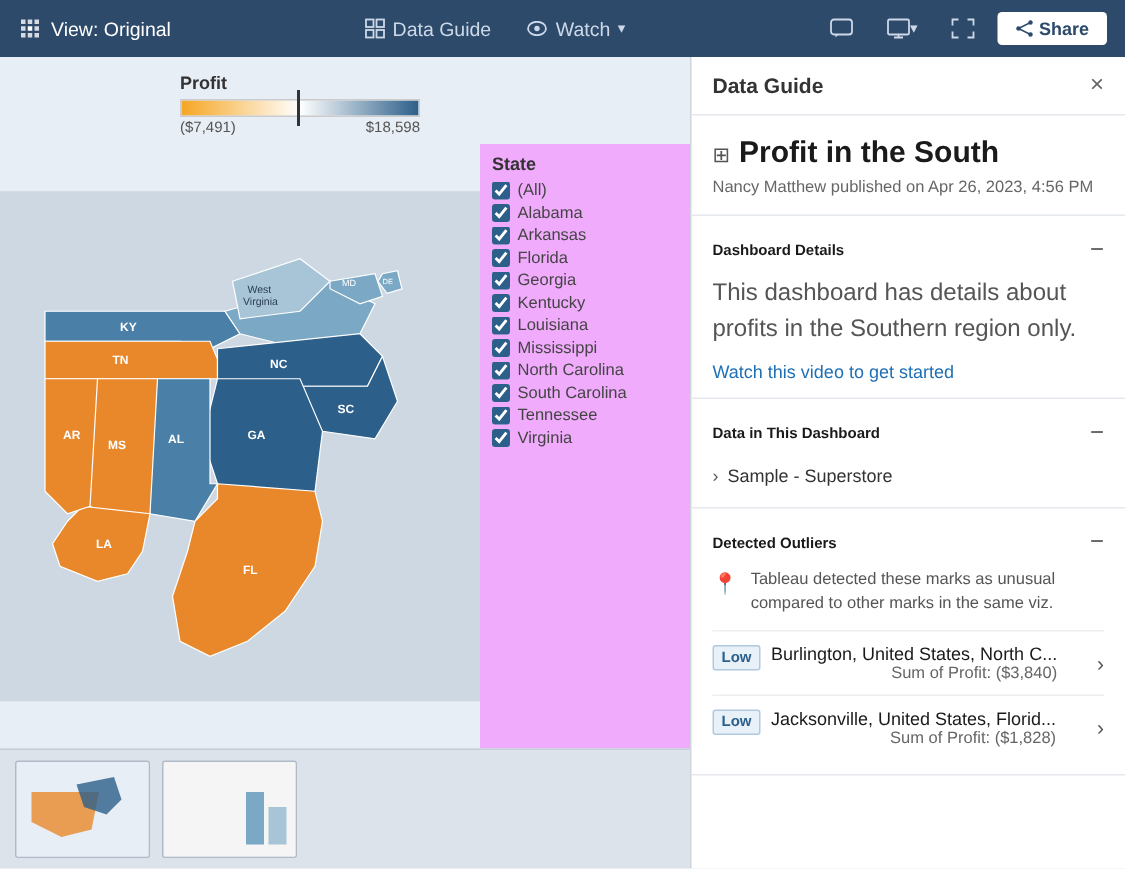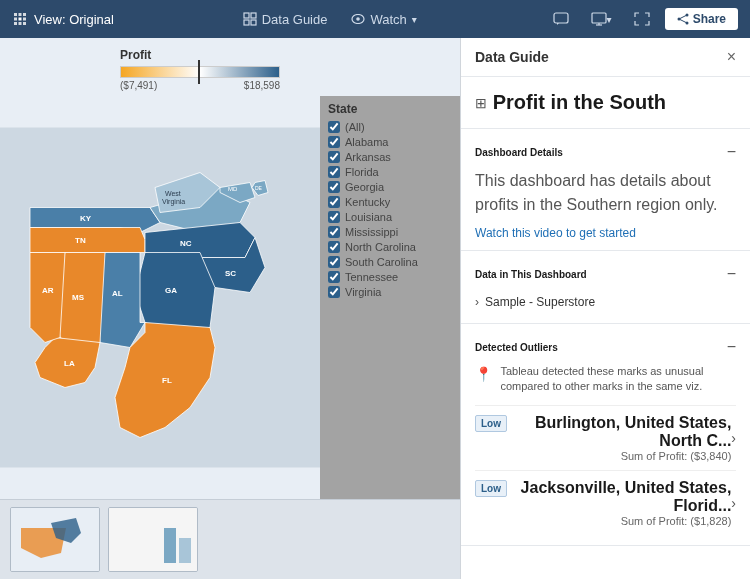--- a/index.html
+++ b/index.html
@@ -132,21 +132,21 @@
     
     .map-svg-area {
       flex: 1;
       position: relative;
     }
 
     
     .filter-panel {
       width: 140px;
       padding: 6px 8px;
-      background: #a3a3a3;
+      background: #f0abfc;
       font-size: 11px;
     }
     .filter-title {
       font-size: 12px;
       font-weight: 600;
       color: #333;
       margin-bottom: 5px;
     }
     .filter-item {
       display: flex;
@@ -305,22 +305,22 @@
       border-radius: 2px;
       border: 1px solid #b0c8e0;
       white-space: nowrap;
       margin-top: 1px;
     }
     .outlier-text {
       display: flex;
       flex-direction: column;
     }
     .outlier-name {
-      font-size: 16px;
-      font-weight: 700;
+      font-size: 12px;
+      font-weight: 400;
       color: #1a1a1a;
     }
     .outlier-value {
       font-size: 11px;
       color: #666;
     }
     .outlier-arrow {
       color: #555;
       font-size: 14px;
     }
@@ -552,20 +552,21 @@
     <div class="dg-header">
       <span>Data Guide</span>
       <button class="dg-close">×</button>
     </div>
 
     <div class="dg-section">
       <div class="dg-title-row">
         <span style="font-size:14px;color:#555;">⊞</span>
         <span class="dg-main-title">Profit in the South</span>
       </div>
+      <p class="dg-meta">Nancy Matthew published on Apr 26, 2023, 4:56 PM</p>
     </div>
 
     <div class="dg-section">
       <div class="dg-section-header">
         <span class="dg-section-title">Dashboard Details</span>
         <button class="dg-collapse-btn">−</button>
       </div>
       <p class="dg-desc">This dashboard has details about profits in the Southern region only.</p>
       <a class="dg-link">Watch this video to get started</a>
     </div>

